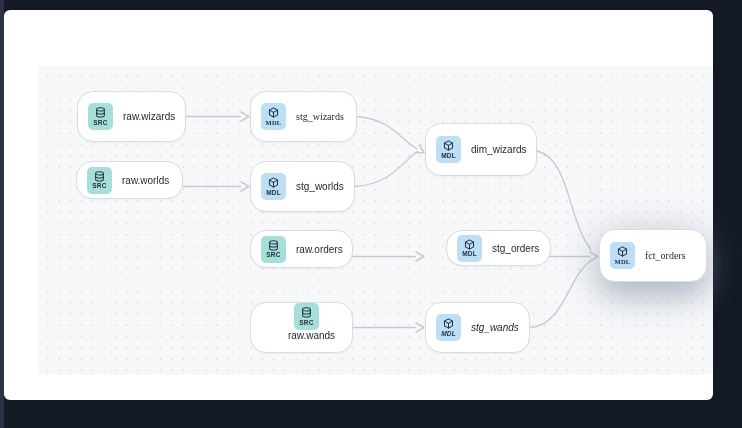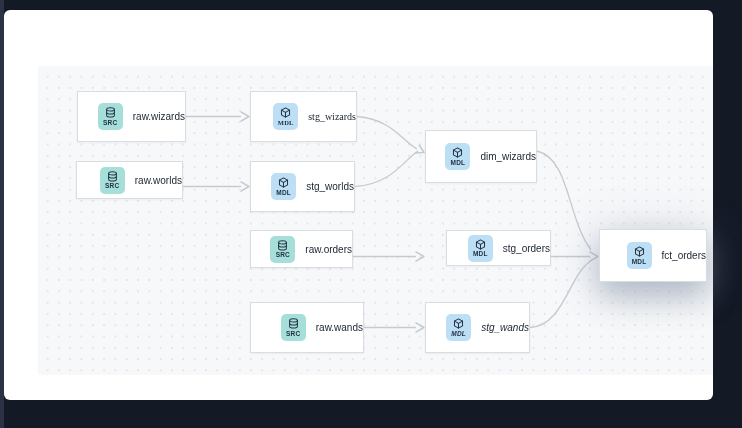--- a/index.html
+++ b/index.html
@@ -28,27 +28,26 @@
   }
   svg.edge-layer {
     position: absolute; left: 0; top: 0; width: 742px; height: 428px;
     pointer-events: none;
   }
   .edge-path { fill: none; stroke: #c5cad1; stroke-width: 1.3; }
   .node {
     position: absolute;
     background: #ffffff;
     border: 1px solid #d9dce1;
-    border-radius: 0;
+    border-radius: 16px;
     box-sizing: border-box;
     display: flex; align-items: center;
     padding-left: 10px;
     box-shadow: 0 1px 2px rgba(20,30,50,0.05);
     cursor: pointer;
-    justify-content: flex-end;
   }
   .node.selected {
     box-shadow: 0 16px 30px rgba(125,140,160,0.45), 0 2px 45px rgba(125,140,160,0.30);
   }
   .badge {
     width: 25px; height: 27px; border-radius: 5px;
     display: flex; flex-direction: column; align-items: center; justify-content: center;
     flex: 0 0 auto;
   }
   .badge svg { display: block; }
@@ -136,21 +135,21 @@
           <svg width="11" height="11" viewBox="0 0 12 12" fill="none" stroke="#243142" stroke-width="1.1" stroke-linecap="round" stroke-linejoin="round">
             <path d="M6,1 L10.4,3.4 L10.4,8.6 L6,11 L1.6,8.6 L1.6,3.4 Z"></path>
             <path d="M1.6,3.4 L6,5.9 L10.4,3.4"></path>
             <path d="M6,5.9 L6,11"></path>
           </svg>
         </span>
         <span class="badge-label">MDL</span>
       </div>
       <span class="node-label">stg_worlds</span>
     </div>
-    <div class="node" style="left: 425px; top: 130px; width: 112px; height: 53px;">
+    <div class="node" style="left: 425px; top: 123px; width: 112px; height: 53px;">
       <div class="badge" style="background: rgb(188, 223, 246);">
         <span>
           <svg width="11" height="11" viewBox="0 0 12 12" fill="none" stroke="#243142" stroke-width="1.1" stroke-linecap="round" stroke-linejoin="round">
             <path d="M6,1 L10.4,3.4 L10.4,8.6 L6,11 L1.6,8.6 L1.6,3.4 Z"></path>
             <path d="M1.6,3.4 L6,5.9 L10.4,3.4"></path>
             <path d="M6,5.9 L6,11"></path>
           </svg>
         </span>
         <span class="badge-label">MDL</span>
       </div>
@@ -175,21 +174,21 @@
           <svg width="11" height="11" viewBox="0 0 12 12" fill="none" stroke="#243142" stroke-width="1.1" stroke-linecap="round" stroke-linejoin="round">
             <path d="M6,1 L10.4,3.4 L10.4,8.6 L6,11 L1.6,8.6 L1.6,3.4 Z"></path>
             <path d="M1.6,3.4 L6,5.9 L10.4,3.4"></path>
             <path d="M6,5.9 L6,11"></path>
           </svg>
         </span>
         <span class="badge-label">MDL</span>
       </div>
       <span class="node-label">stg_orders</span>
     </div>
-    <div class="node" style="left: 250px; top: 302px; width: 114px; height: 51px;">
+    <div class="node" style="left: 250px; top: 302px; width: 103px; height: 51px; flex-direction: column;">
       <div class="badge" style="background: rgb(166, 223, 218);">
         <span>
           <svg width="11" height="11" viewBox="0 0 12 12" fill="none" stroke="#243142" stroke-width="1.1" stroke-linecap="round">
             <ellipse cx="6" cy="2.6" rx="4.2" ry="1.7"></ellipse>
             <path d="M1.8,2.6 L1.8,9.3 C1.8,10.25 3.7,11 6,11 C8.3,11 10.2,10.25 10.2,9.3 L10.2,2.6"></path>
             <path d="M1.8,5.9 C1.8,6.85 3.7,7.6 6,7.6 C8.3,7.6 10.2,6.85 10.2,5.9"></path>
           </svg>
         </span>
         <span class="badge-label">SRC</span>
       </div>
@@ -201,21 +200,21 @@
           <svg width="11" height="11" viewBox="0 0 12 12" fill="none" stroke="#243142" stroke-width="1.1" stroke-linecap="round" stroke-linejoin="round">
             <path d="M6,1 L10.4,3.4 L10.4,8.6 L6,11 L1.6,8.6 L1.6,3.4 Z"></path>
             <path d="M1.6,3.4 L6,5.9 L10.4,3.4"></path>
             <path d="M6,5.9 L6,11"></path>
           </svg>
         </span>
         <span class="badge-label">MDL</span>
       </div>
       <span class="node-label">stg_wands</span>
     </div>
-    <div class="node selected" style="left: 599px; top: 229px; width: 108px; height: 53px;">
+    <div class="node selected" style="left: 599px; top: 229px; width: 108px; height: 53px; font-family: Liberation Serif, serif;">
       <div class="badge" style="background: rgb(188, 223, 246);">
         <span>
           <svg width="11" height="11" viewBox="0 0 12 12" fill="none" stroke="#243142" stroke-width="1.1" stroke-linecap="round" stroke-linejoin="round">
             <path d="M6,1 L10.4,3.4 L10.4,8.6 L6,11 L1.6,8.6 L1.6,3.4 Z"></path>
             <path d="M1.6,3.4 L6,5.9 L10.4,3.4"></path>
             <path d="M6,5.9 L6,11"></path>
           </svg>
         </span>
         <span class="badge-label">MDL</span>
       </div>

